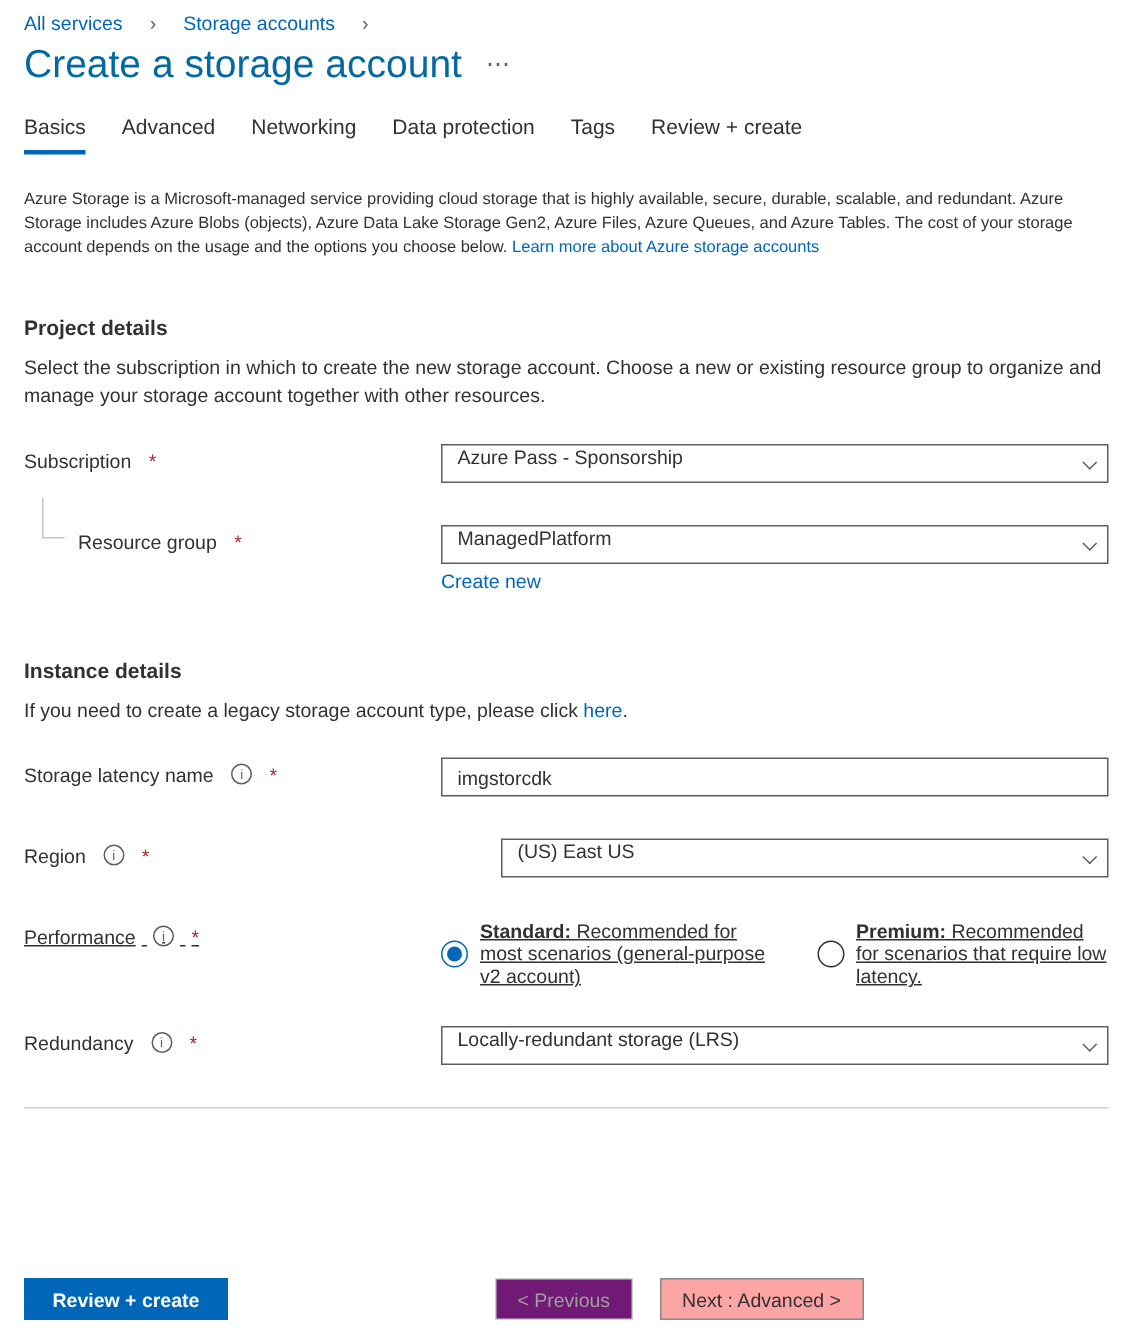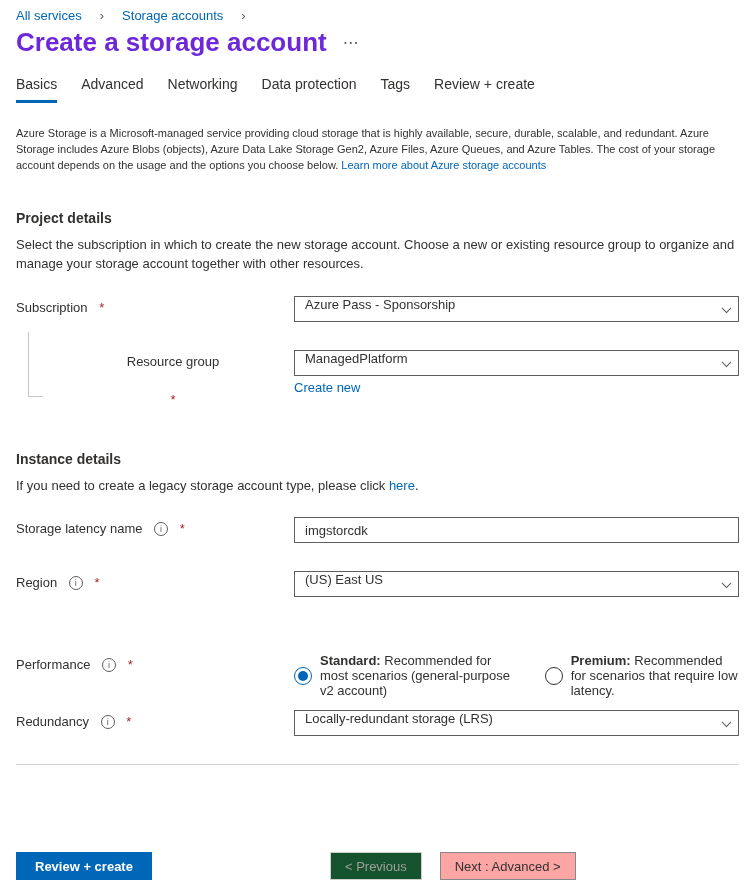--- a/index.html
+++ b/index.html
@@ -12,36 +12,36 @@
     height: 896px;
     padding: 8px 16px 0 16px;
     position: relative;
   }
   a { color: #0066b8; text-decoration: none; cursor: pointer; }
 
   .breadcrumb { display: flex; align-items: center; gap: 18px; font-size: 13px; margin-bottom: 4px; }
   .breadcrumb .chevron { color: #605e5c; }
 
   .title-row { display: flex; align-items: center; gap: 16px; margin-bottom: 18px; }
-  h1 { font-size: 26px; font-weight: 700; color: #6d28d9; }
+  h1 { font-size: 26px; font-weight: 400; color: #0369a1; }
   .more-icon { color: #605e5c; font-size: 16px; letter-spacing: 1px; cursor: pointer; }
 
   .tabs { display: flex; gap: 24px; border-bottom: none; margin-bottom: 0; }
   .tab { padding: 0 0 8px 0; font-size: 14px; color: #323130; cursor: pointer; border-bottom: 3px solid transparent; }
   .tab.active { border-bottom-color: #0066b8; font-weight: 400; }
   .tab-underline { height: 1px; background: transparent; margin-bottom: 22px; }
 
   .intro { font-size: 11px; line-height: 1.45; color: #323130; margin-bottom: 36px; }
 
   h2.section { font-size: 14px; font-weight: 600; margin-bottom: 10px; }
   .section-desc { font-size: 13px; line-height: 1.45; margin-bottom: 22px; }
 
   .form-row { display: flex; align-items: flex-start; margin-bottom: 28px; }
-  .label-col { width: 278px; font-size: 13px; padding-top: 4px; display: flex; align-items: center; gap: 4px; }
-  .label-col.indent { padding-left: 36px; position: relative; flex-direction: column; }
+  .label-col { width: 278px; font-size: 13px; padding-top: 4px; display: flex; align-items: flex-start; gap: 4px; }
+  .label-col.indent { padding-left: 36px; position: relative; }
   .label-col.indent::before {
     content: ""; position: absolute; left: 12px; top: -18px; bottom: 10px; width: 14px;
     border-left: 1px solid #c8c6c4; border-bottom: 1px solid #c8c6c4;
   }
   .req { color: #a4262c; }
   .info-icon {
     display: inline-flex; width: 14px; height: 14px; border: 1px solid #605e5c;
     border-radius: 50%; font-size: 9px; color: #605e5c; align-items: center;
     justify-content: center; font-style: normal; cursor: help;
   }
@@ -75,21 +75,21 @@
 
   .footer {
     position: absolute; left: 16px; right: 16px; bottom: 16px;
     display: flex; align-items: center; gap: 18px;
   }
   .btn {
     height: 28px; padding: 0 14px; font-size: 13px; border: 1px solid #8a8886;
     background: #fca5a5; color: #323130; cursor: pointer;
   }
   .btn.primary { background: #0066b8; border-color: #0066b8; color: #fff; font-weight: 600; padding: 0 18px; }
-  .btn.disabled { color: #a19f9d; background: #14532d; border-color: #d2d0ce; cursor: default; }
+  .btn.disabled { color: #a19f9d; background: #701a75; border-color: #d2d0ce; cursor: default; }
   .footer-spacer { flex: 0 0 142px; }
 </style>
 </head>
 <body>
 
 <div class="breadcrumb">
   <a>All services</a>
   <span class="chevron">›</span>
   <a>Storage accounts</a>
   <span class="chevron">›</span>
@@ -149,34 +149,34 @@
   <div class="label-col">
     <span>Storage latency name</span>&nbsp;
     <i class="info-icon">i</i>&nbsp;
     <span class="req">*</span>
   </div>
   <div class="control-col">
     <input class="text-input" type="text" value="imgstorcdk" style="">
   </div>
 </div>
 
-<div class="form-row" style="margin-bottom:56px;">
+<div class="form-row" style="margin-bottom:28px;gap:40px;">
   <div class="label-col">
     <span>Region</span>&nbsp;
     <i class="info-icon">i</i>&nbsp;
     <span class="req">*</span>
   </div>
   <div class="control-col">
     <div class="select-wrap">
       <div class="select">(US) East US</div>
     </div>
   </div>
 </div>
 
-<div class="form-row" style="margin-bottom:12px;">
+<div class="form-row" style="margin-bottom:26px;text-decoration:underline;">
   <div class="label-col">
     <span>Performance</span>&nbsp;
     <i class="info-icon">i</i>&nbsp;
     <span class="req">*</span>
   </div>
   <div class="control-col">
     <div class="radio-group">
       <div class="radio-option">
         <span class="radio selected"></span>
         <span><b>Standard:</b><span> Recommended for most scenarios (general-purpose v2 account)</span></span>

